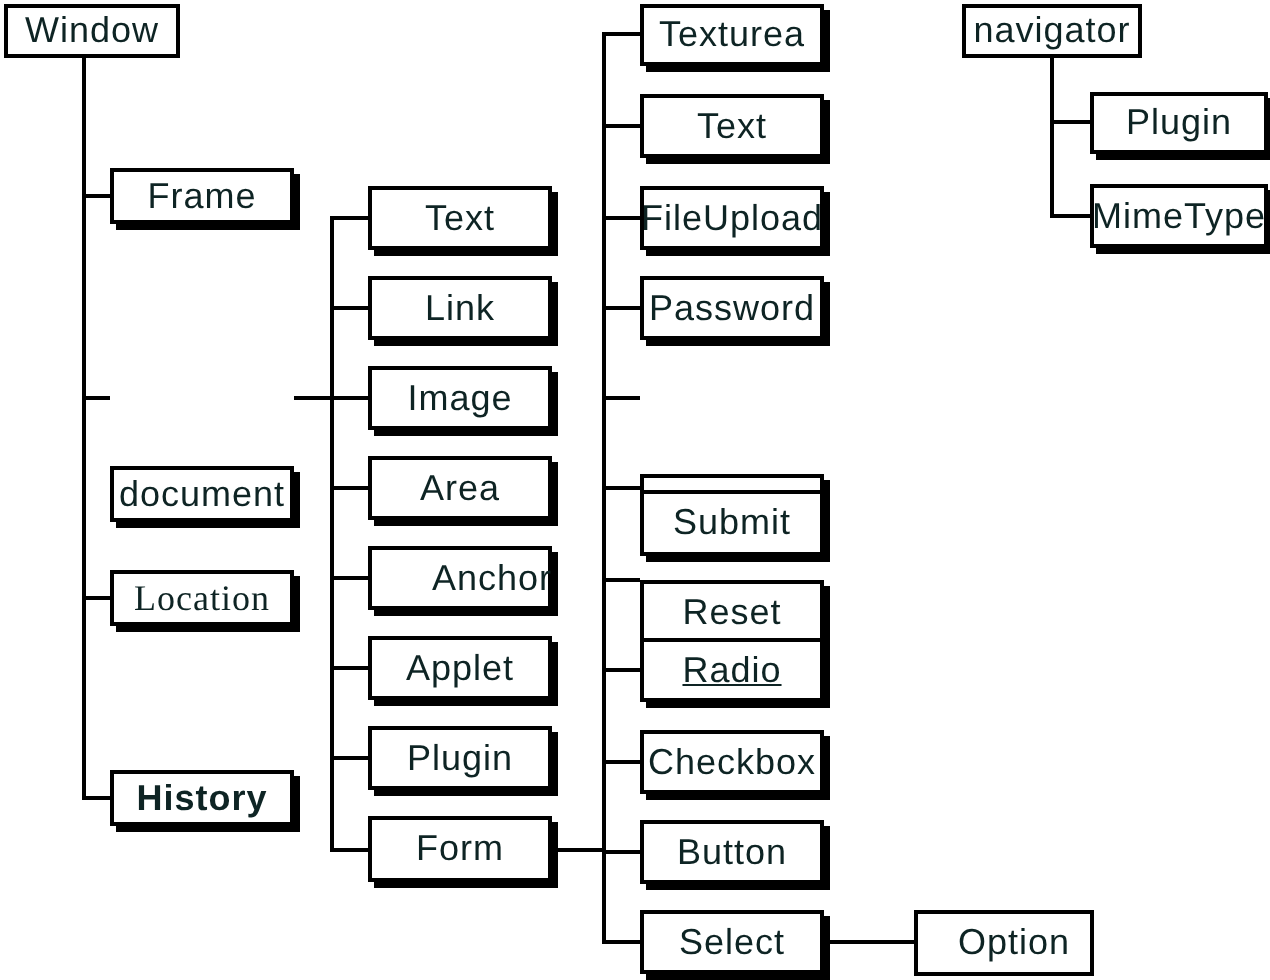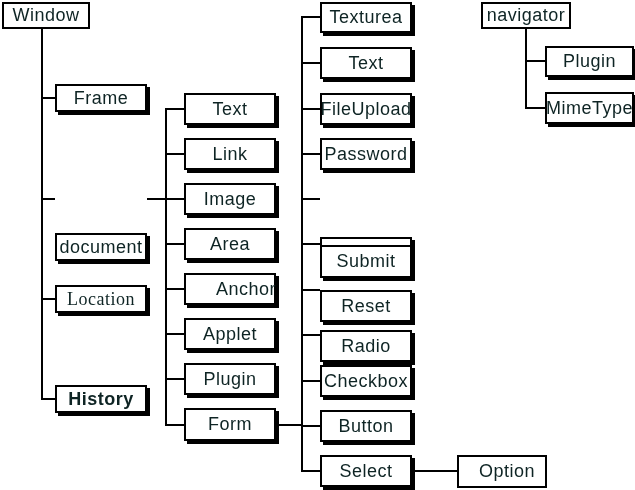--- a/index.html
+++ b/index.html
@@ -58,21 +58,21 @@
   <div class="node shadow" style="left:184px; top:363px; width:92px; height:32px;">Plugin</div>
   <div class="node shadow" style="left:184px; top:408px; width:92px; height:33px;">Form</div>
 
   <div class="node shadow" style="left:320px; top:2px; width:92px; height:31px;">Texturea</div>
   <div class="node shadow" style="left:320px; top:47px; width:92px; height:32px;">Text</div>
   <div class="node shadow" style="left:320px; top:93px; width:92px; height:32px;">FileUpload</div>
   <div class="node shadow" style="left:320px; top:138px; width:92px; height:32px;">Password</div>
   <div class="node shadow" style="left:320px; top:192px; width:92px; height:32px;margin-top:45px;">Hidden</div>
   <div class="node shadow" style="left:320px; top:245px; width:92px; height:33px;">Submit</div>
   <div class="node shadow" style="left:320px; top:274px; width:92px; height:32px;margin-top:16px;">Reset</div>
-  <div class="node shadow" style="left:320px; top:330px; width:92px; height:32px;">Radio</div>
+  <div class="node shadow" style="left:320px; top:319px; width:92px; height:32px;text-decoration:underline;">Radio</div>
   <div class="node shadow" style="left:320px; top:365px; width:92px; height:32px;">Checkbox</div>
   <div class="node shadow" style="left:320px; top:410px; width:92px; height:32px;">Button</div>
   <div class="node shadow" style="left:320px; top:455px; width:92px; height:32px;">Select</div>
 
   <div class="node" style="left:457px; top:455px; width:90px; height:33px;padding-left:10px;">Option</div>
 
   <div class="node shadow" style="left:545px; top:46px; width:89px; height:31px;">Plugin</div>
   <div class="node shadow" style="left:545px; top:92px; width:89px; height:32px;">MimeType</div>
 
   <div class="ln" style="left:41px; top:29px; width:2px; height:371px;"></div>

